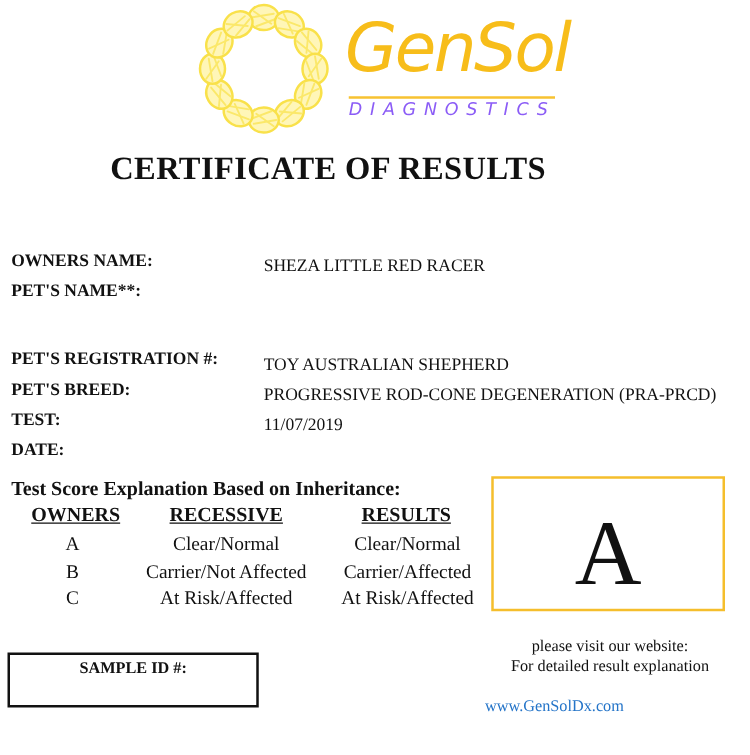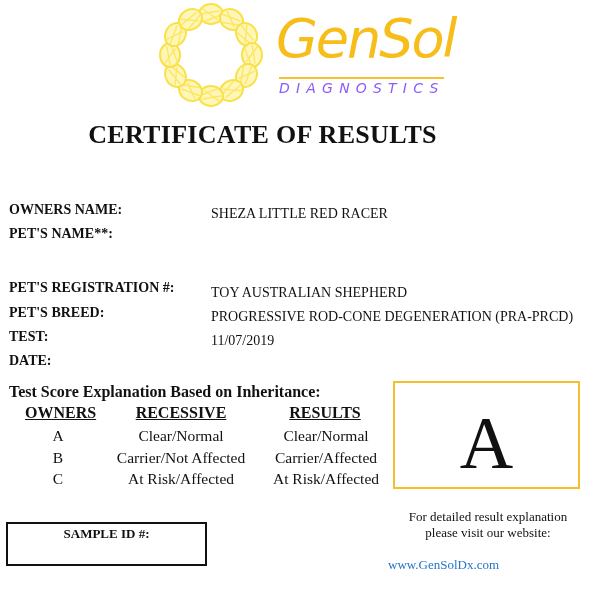--- a/index.html
+++ b/index.html
@@ -181,16 +181,16 @@
 
 <div class="score-box">
   <div class="score-value">A</div>
 </div>
 
 <div class="sample-box">
   <div class="sample-label">SAMPLE ID #:</div>
 </div>
 
 <div class="web-info">
+  <div>please visit our website:</div>
   <div>For detailed result explanation</div>
-  <div>please visit our website:</div>
 </div>
 <a class="web-link">www.GenSolDx.com</a>
 
 </body></html>

